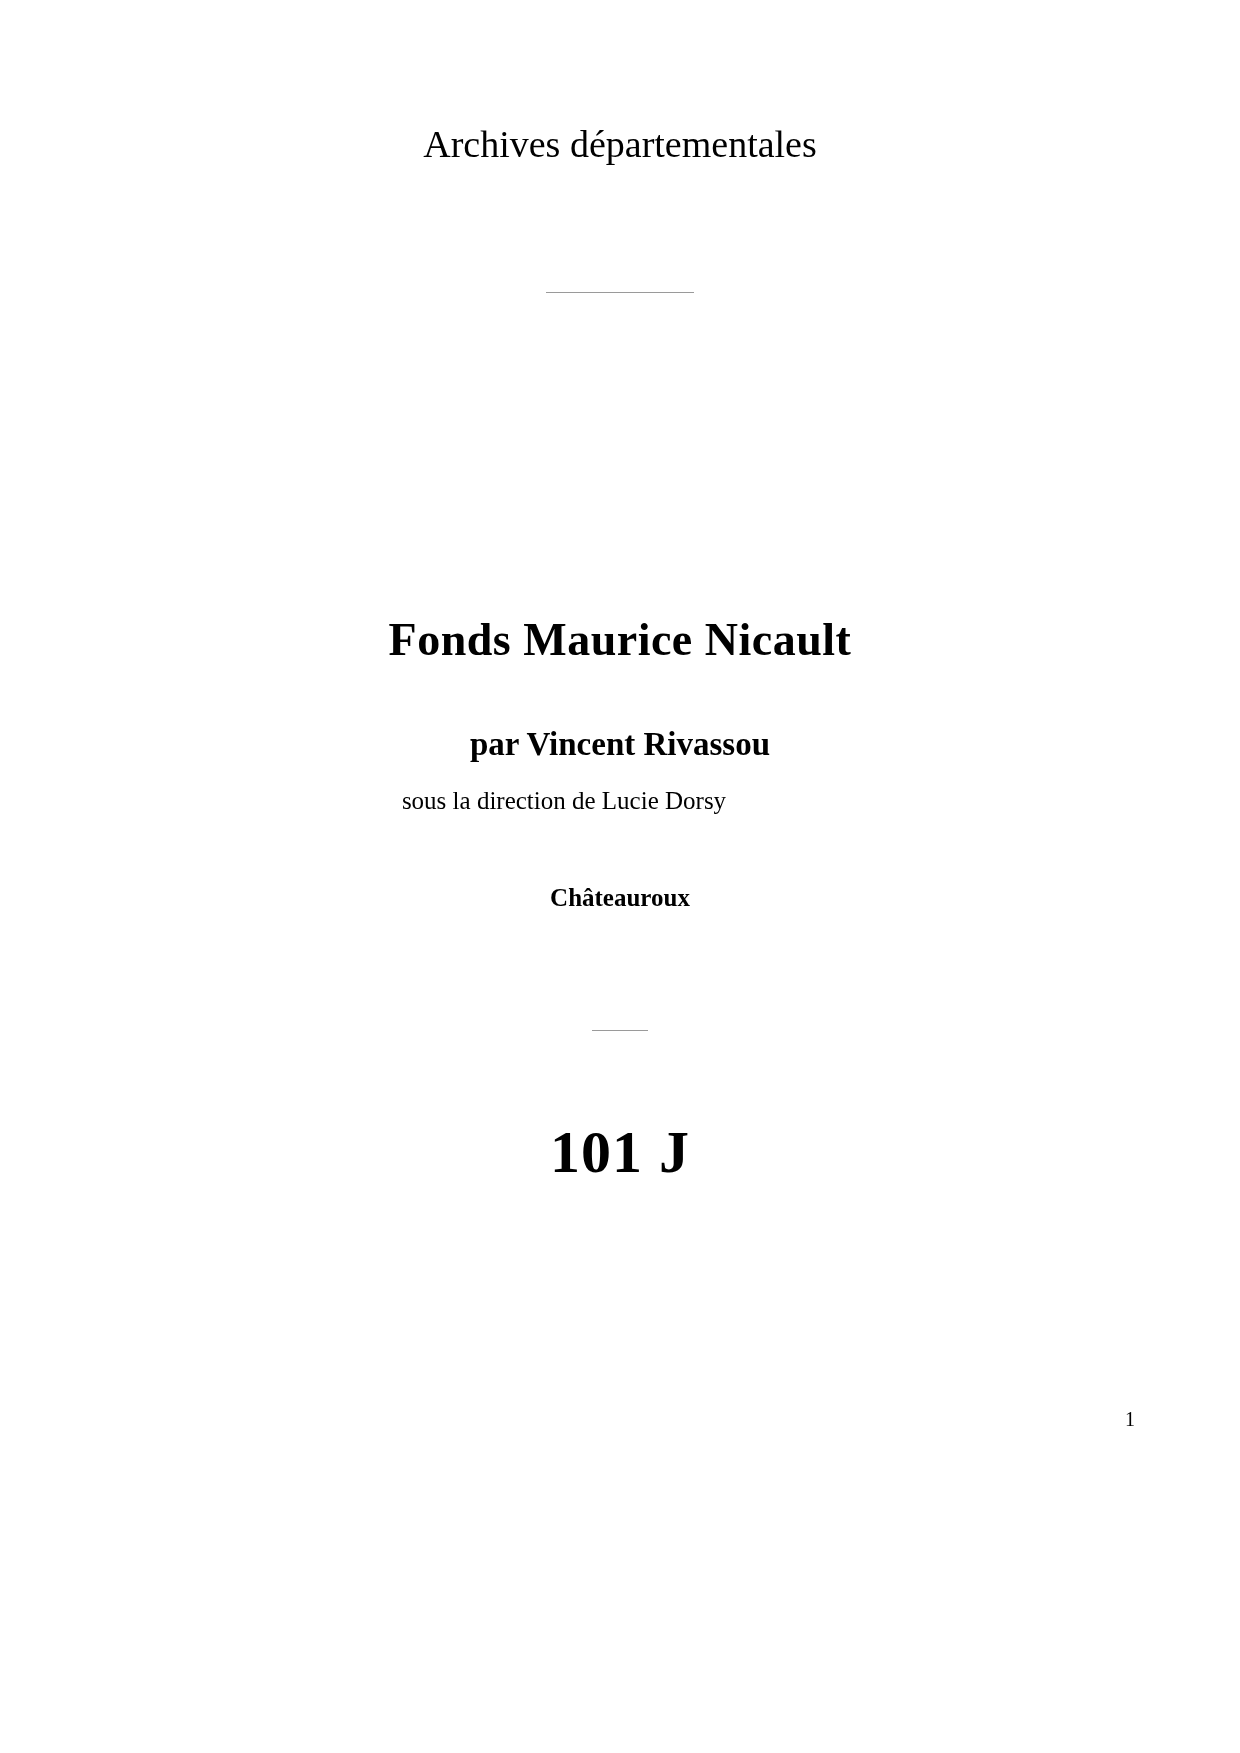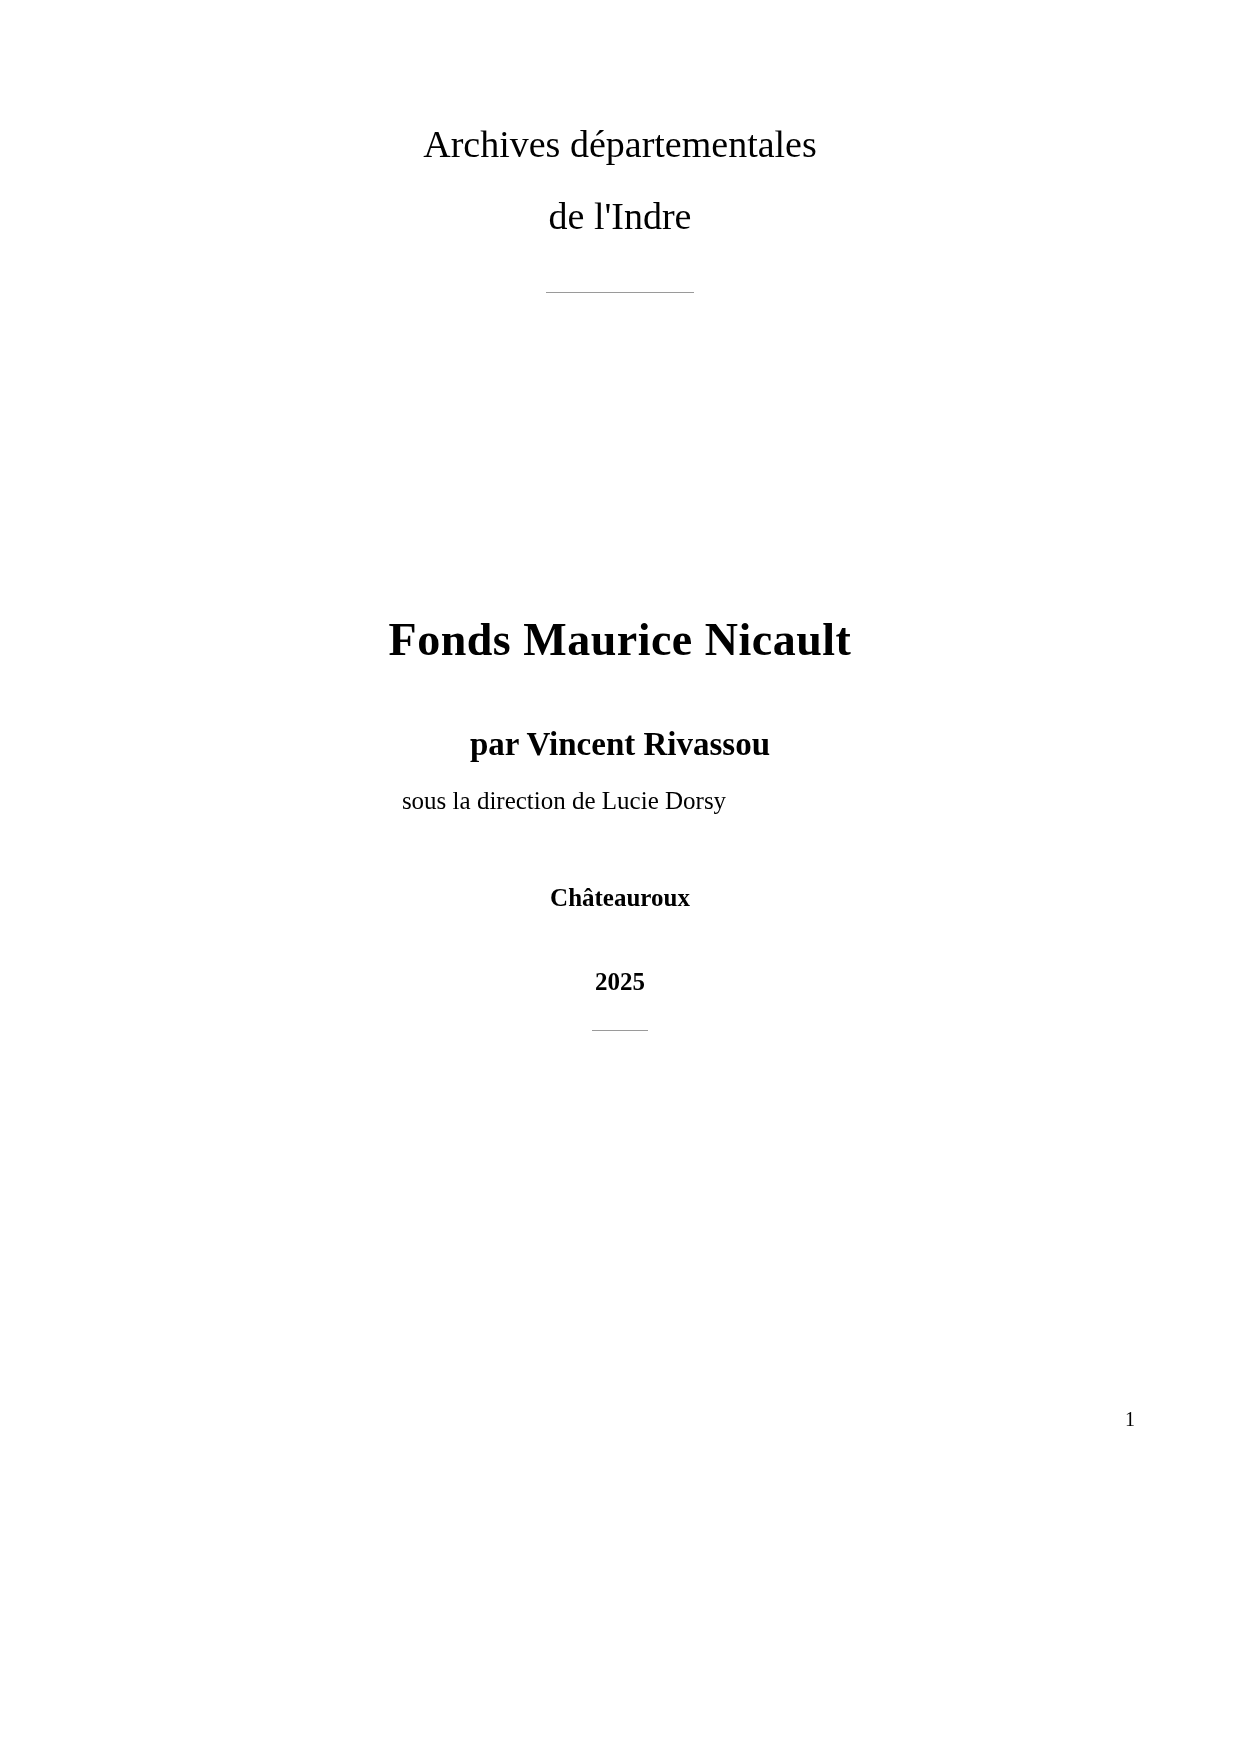--- a/index.html
+++ b/index.html
@@ -129,33 +129,32 @@
     font-weight: normal;
   }
 </style>
 </head>
 <body>
 
 <div class="page">
 
   <div class="institution">
     <span class="line">Archives départementales</span>
-    <span class="line">de l'Indre</span>
   </div>
 
   <div class="rule-top"></div>
 
   <h1 class="main-title">Fonds Maurice Nicault</h1>
 
   <div class="author">par Vincent Rivassou</div>
 
   <div class="supervisor">sous la direction de Lucie Dorsy</div>
 
   <div class="place">Châteauroux</div>
 
-  <div class="year">2025</div>
 
   <div class="rule-bottom"></div>
 
+  <div class="reference-code">101 J</div>
 
   <div class="page-number">1</div>
 
 </div>
 
 </body></html>

